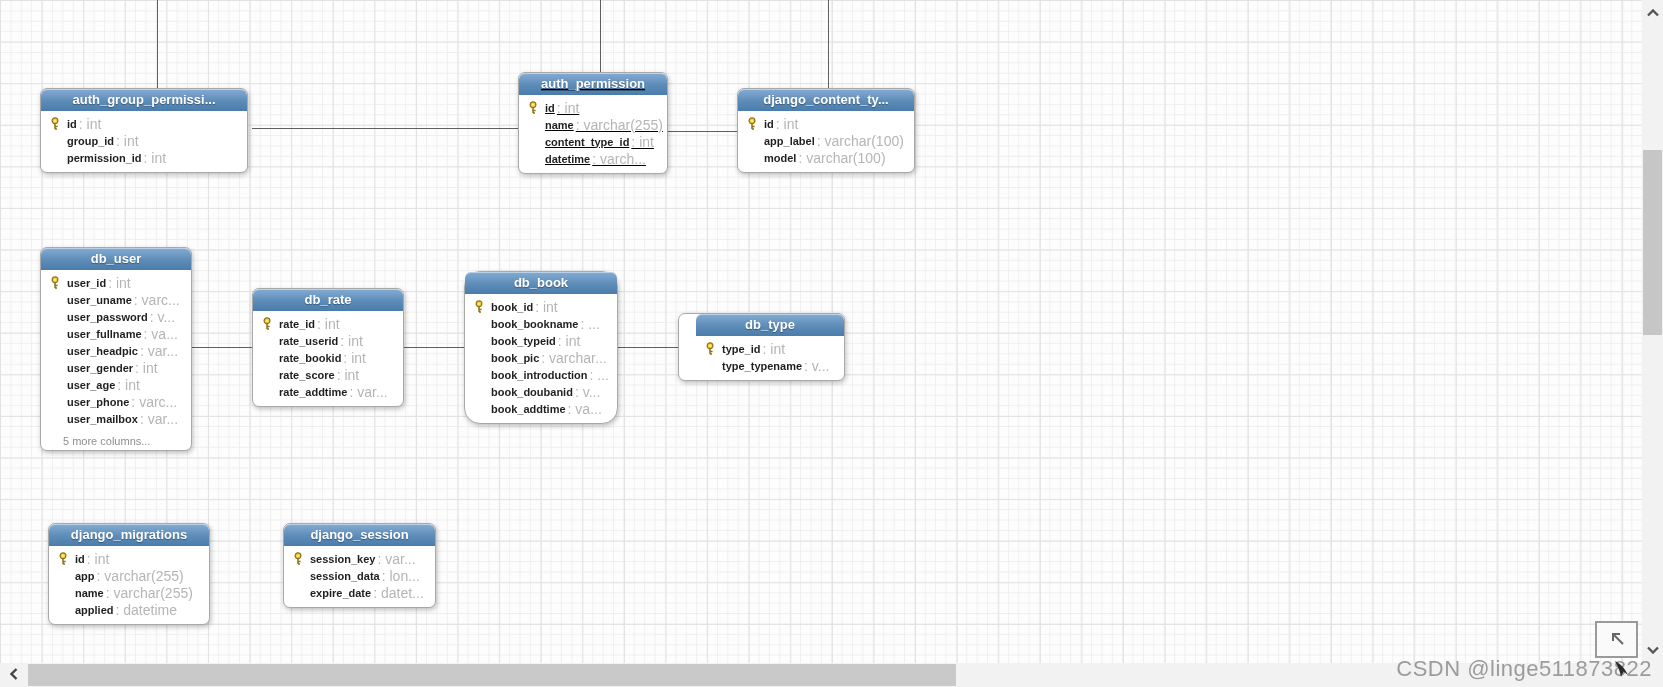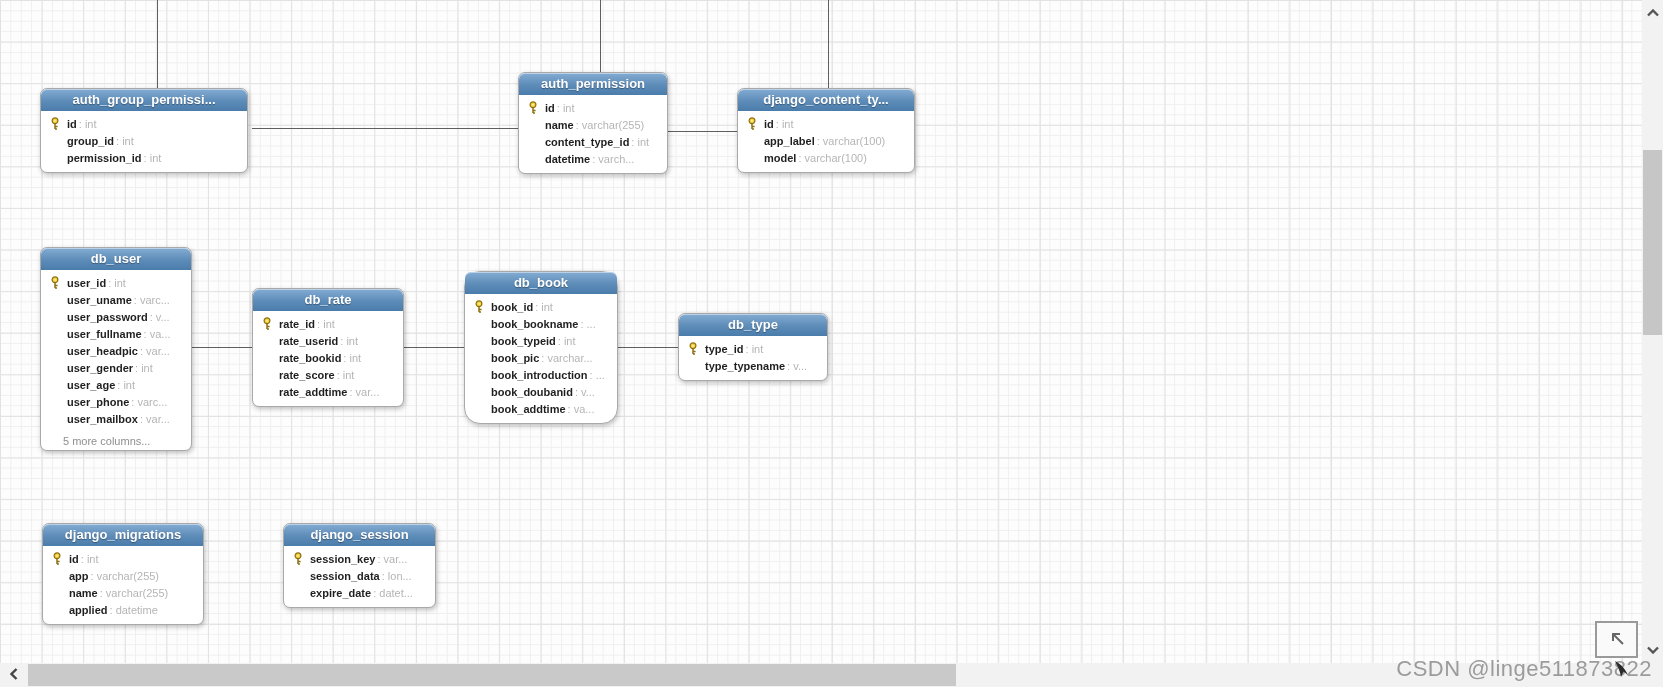--- a/index.html
+++ b/index.html
@@ -19,21 +19,21 @@
     box-shadow:1px 2px 5px rgba(0,0,0,0.25);}
   .table-card .hdr{height:22px;line-height:22px;text-align:center;color:#fff;font-size:13px;font-weight:bold;
     white-space:nowrap;overflow:hidden;border-radius:6px 6px 0 0;
     background:linear-gradient(to bottom,#84acd3 0%,#5d8cb8 55%,#4a7cab 100%);
     box-shadow:inset 0 1px 0 rgba(255,255,255,0.45);
     text-shadow:0 1px 1px rgba(0,0,0,0.35);cursor:move;}
   .table-card .rows{padding:4px 4px 6px 4px;}
   .col-row{height:17px;display:flex;align-items:center;white-space:nowrap;overflow:hidden;}
   .col-row .keycell{width:22px;flex:0 0 22px;display:flex;justify-content:center;align-items:center;}
   .col-row .cname{font-size:11px;font-weight:bold;color:#1f1f1f;}
-  .col-row .ctype{font-size:11px;color:#b5b5b5;margin-left:2px;}
+  .col-row .ctype{font-size:14px;color:#b5b5b5;margin-left:2px;}
   .table-footer{height:17px;line-height:17px;font-size:11px;color:#8f8f8f;padding-left:22px;white-space:nowrap;}
   
   .nav-btn{position:absolute;left:1595px;top:621px;width:43px;height:37px;background:#fafafa;
     border:2px solid #9a9a9a;z-index:3;display:flex;align-items:center;justify-content:center;padding:0;cursor:pointer;}
   
   .vscroll{position:absolute;right:0;top:0;width:21px;height:663px;background:#f2f2f2;z-index:4;}
   .vthumb{position:absolute;left:1px;right:1px;top:150px;height:185px;background:#c6c6c6;}
   .sb-btn{position:absolute;display:flex;align-items:center;justify-content:center;width:21px;height:20px;cursor:pointer;}
   .sb-up{top:2px;left:0;}
   .sb-down{bottom:4px;left:0;}
@@ -96,21 +96,21 @@
             <circle cx="5" cy="3.8" r="0.9" fill="#fdf2b3"></circle>
             <path d="M5 6.7 V12 M5 9.6 H7.6 M5 12 H7" stroke="#8d7012" stroke-width="1.5" fill="none"></path>
           </svg>
         </span>
         <span class="cname">permission_id</span>
         <span class="ctype">: int</span>
       </div>
           </div>
 
   </div>
-        <div class="table-card" style="left: 518px; top: 72px; width: 148px;">
+        <div class="table-card" style="left: 518px; top: 72px; width: 148px; text-decoration: underline;">
     <div class="hdr">auth_permission</div>
     <div class="rows">
 
     <div class="col-row">
         <span class="keycell">
           <svg width="12" height="13" viewBox="0 0 12 13">
             <circle cx="5" cy="3.8" r="2.9" fill="#f6d33c" stroke="#8d7012" stroke-width="1.2"></circle>
             <circle cx="5" cy="3.8" r="0.9" fill="#fdf2b3"></circle>
             <path d="M5 6.7 V12 M5 9.6 H7.6 M5 12 H7" stroke="#8d7012" stroke-width="1.5" fill="none"></path>
           </svg>
@@ -439,21 +439,21 @@
             <circle cx="5" cy="3.8" r="0.9" fill="#fdf2b3"></circle>
             <path d="M5 6.7 V12 M5 9.6 H7.6 M5 12 H7" stroke="#8d7012" stroke-width="1.5" fill="none"></path>
           </svg>
         </span>
         <span class="cname">book_addtime</span>
         <span class="ctype">: va...</span>
       </div>
           </div>
 
   </div>
-        <div class="table-card" style="left: 678px; top: 313px; width: 148px;">
+        <div class="table-card" style="left: 678px; top: 313px; width: 148px; padding-left: 17px;">
     <div class="hdr">db_type</div>
     <div class="rows">
 
     <div class="col-row">
         <span class="keycell">
           <svg width="12" height="13" viewBox="0 0 12 13">
             <circle cx="5" cy="3.8" r="2.9" fill="#f6d33c" stroke="#8d7012" stroke-width="1.2"></circle>
             <circle cx="5" cy="3.8" r="0.9" fill="#fdf2b3"></circle>
             <path d="M5 6.7 V12 M5 9.6 H7.6 M5 12 H7" stroke="#8d7012" stroke-width="1.5" fill="none"></path>
           </svg>
@@ -468,21 +468,21 @@
             <circle cx="5" cy="3.8" r="0.9" fill="#fdf2b3"></circle>
             <path d="M5 6.7 V12 M5 9.6 H7.6 M5 12 H7" stroke="#8d7012" stroke-width="1.5" fill="none"></path>
           </svg>
         </span>
         <span class="cname">type_typename</span>
         <span class="ctype">: v...</span>
       </div>
           </div>
 
   </div>
-        <div class="table-card" style="left: 42px; top: 523px; width: 160px;">
+        <div class="table-card" style="left: 48px; top: 523px; width: 160px;">
     <div class="hdr">django_migrations</div>
     <div class="rows">
 
     <div class="col-row">
         <span class="keycell">
           <svg width="12" height="13" viewBox="0 0 12 13">
             <circle cx="5" cy="3.8" r="2.9" fill="#f6d33c" stroke="#8d7012" stroke-width="1.2"></circle>
             <circle cx="5" cy="3.8" r="0.9" fill="#fdf2b3"></circle>
             <path d="M5 6.7 V12 M5 9.6 H7.6 M5 12 H7" stroke="#8d7012" stroke-width="1.5" fill="none"></path>
           </svg>

